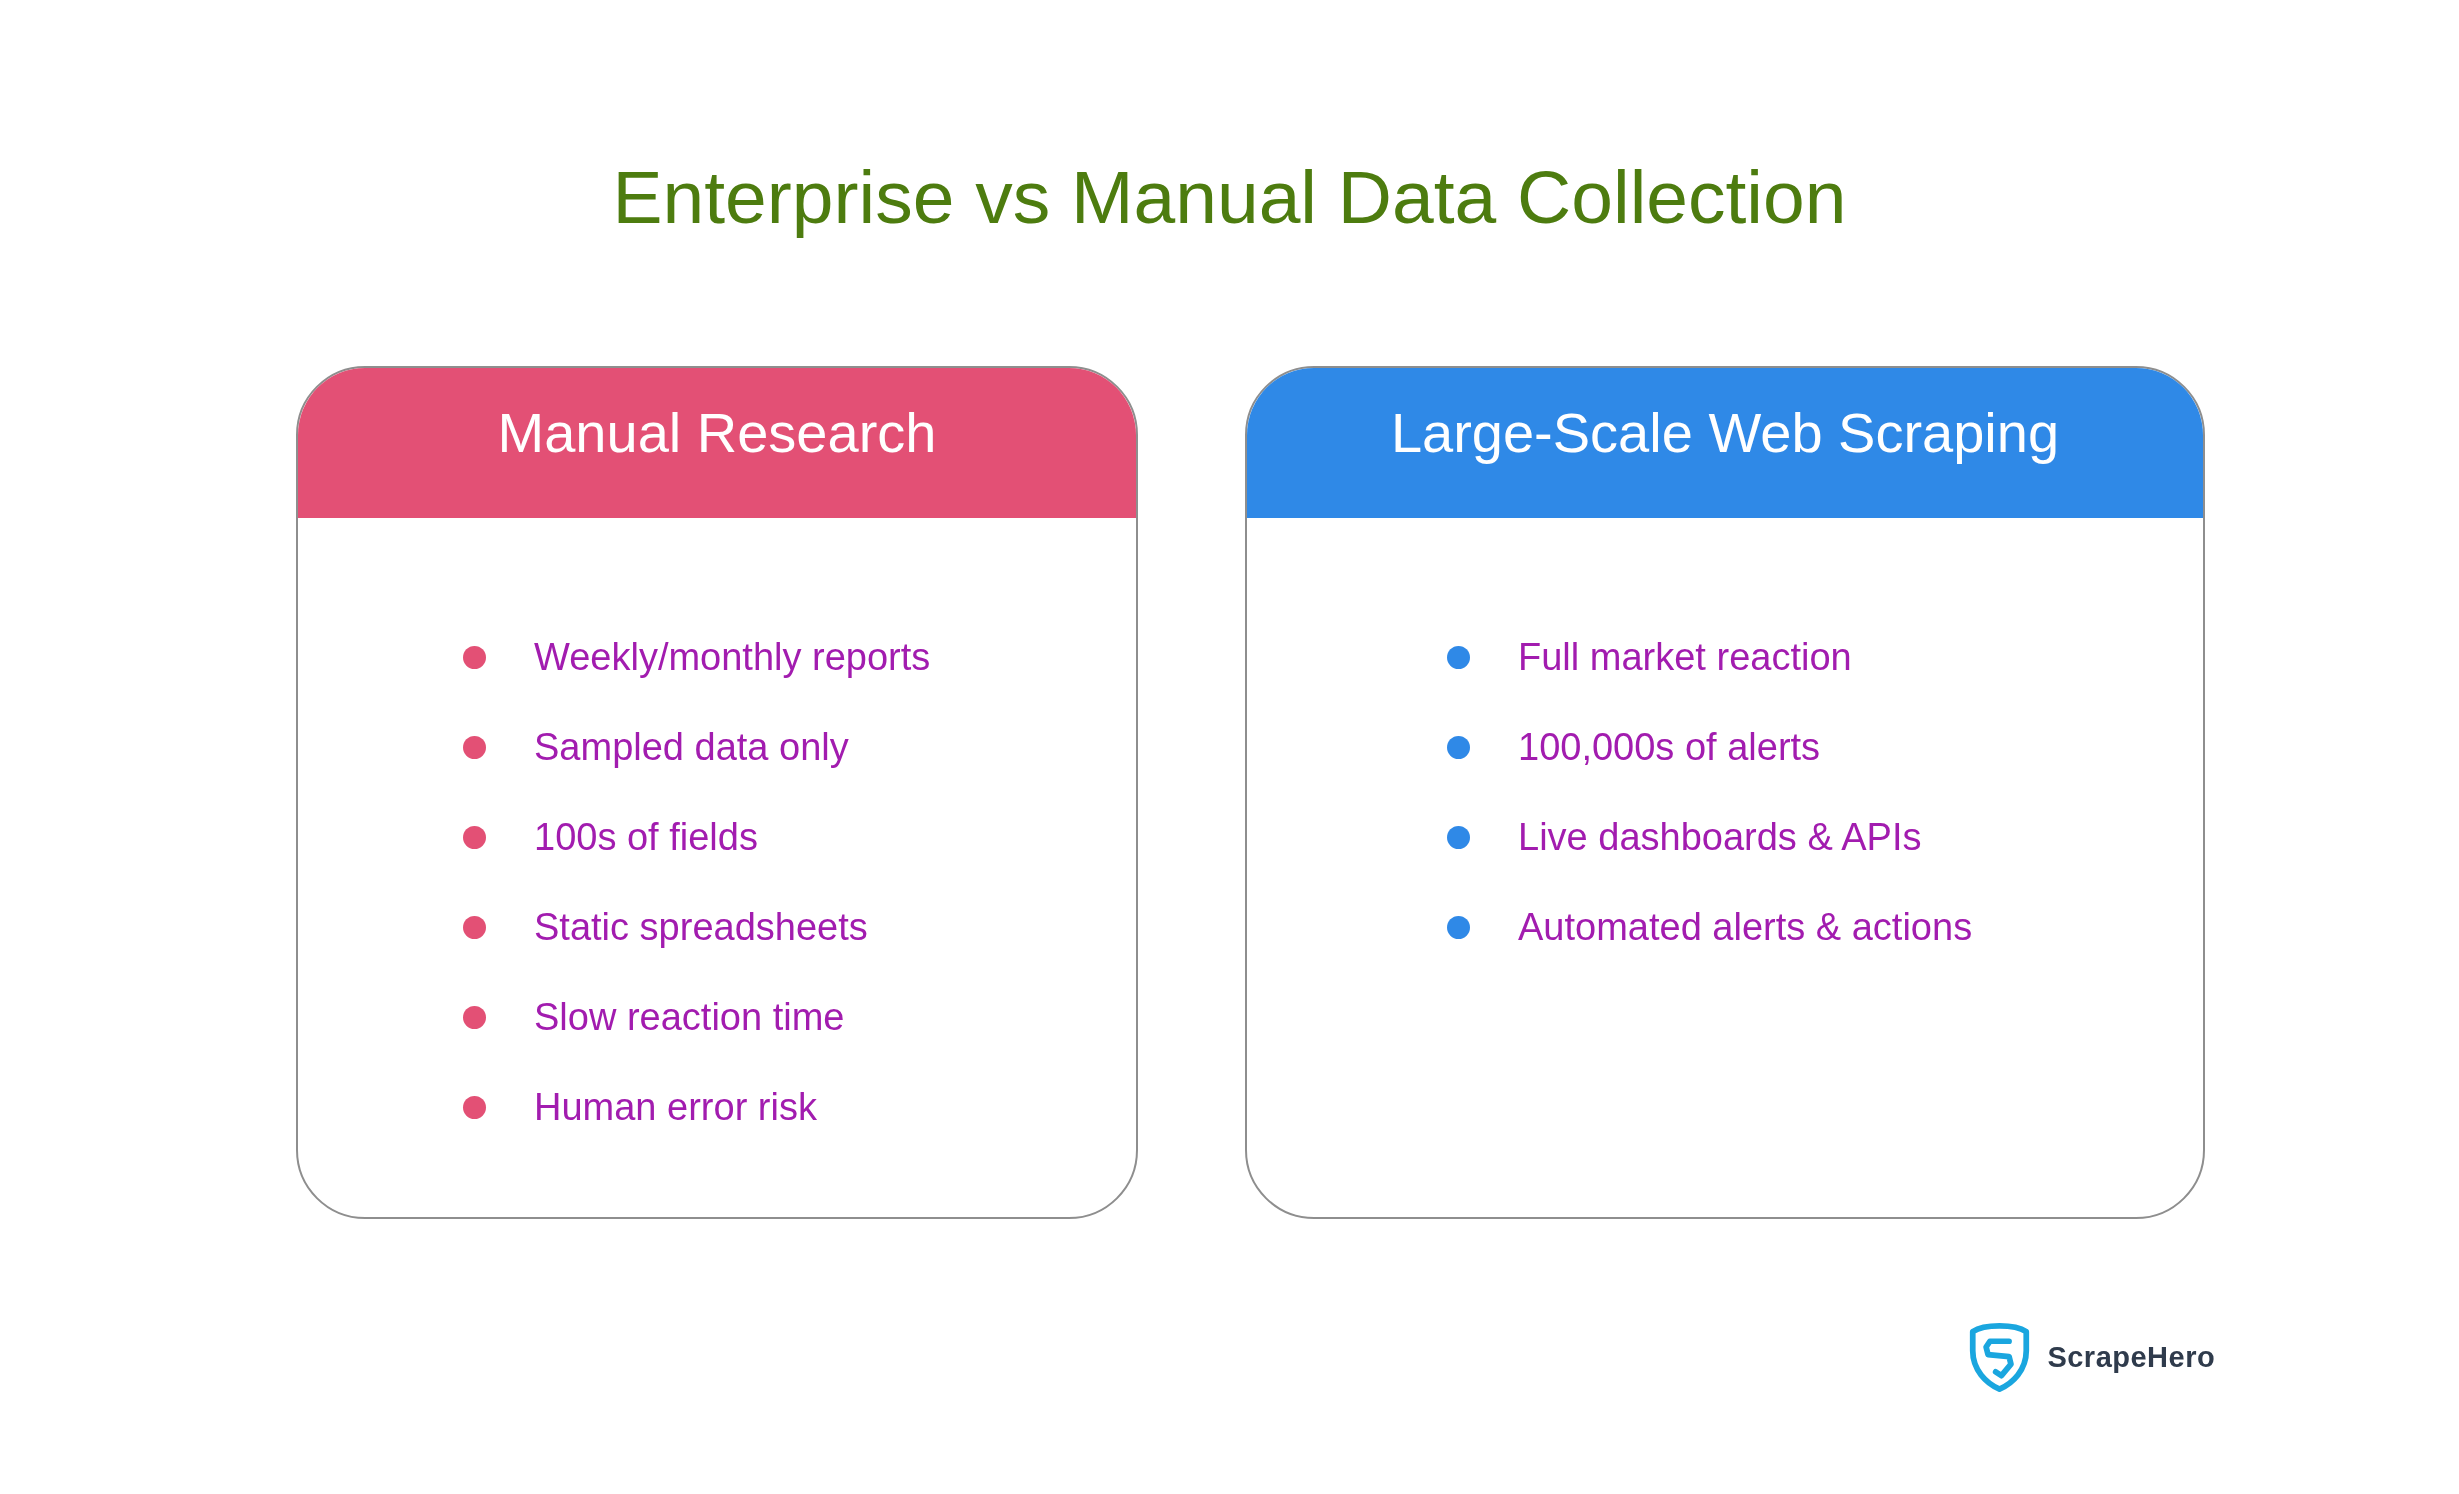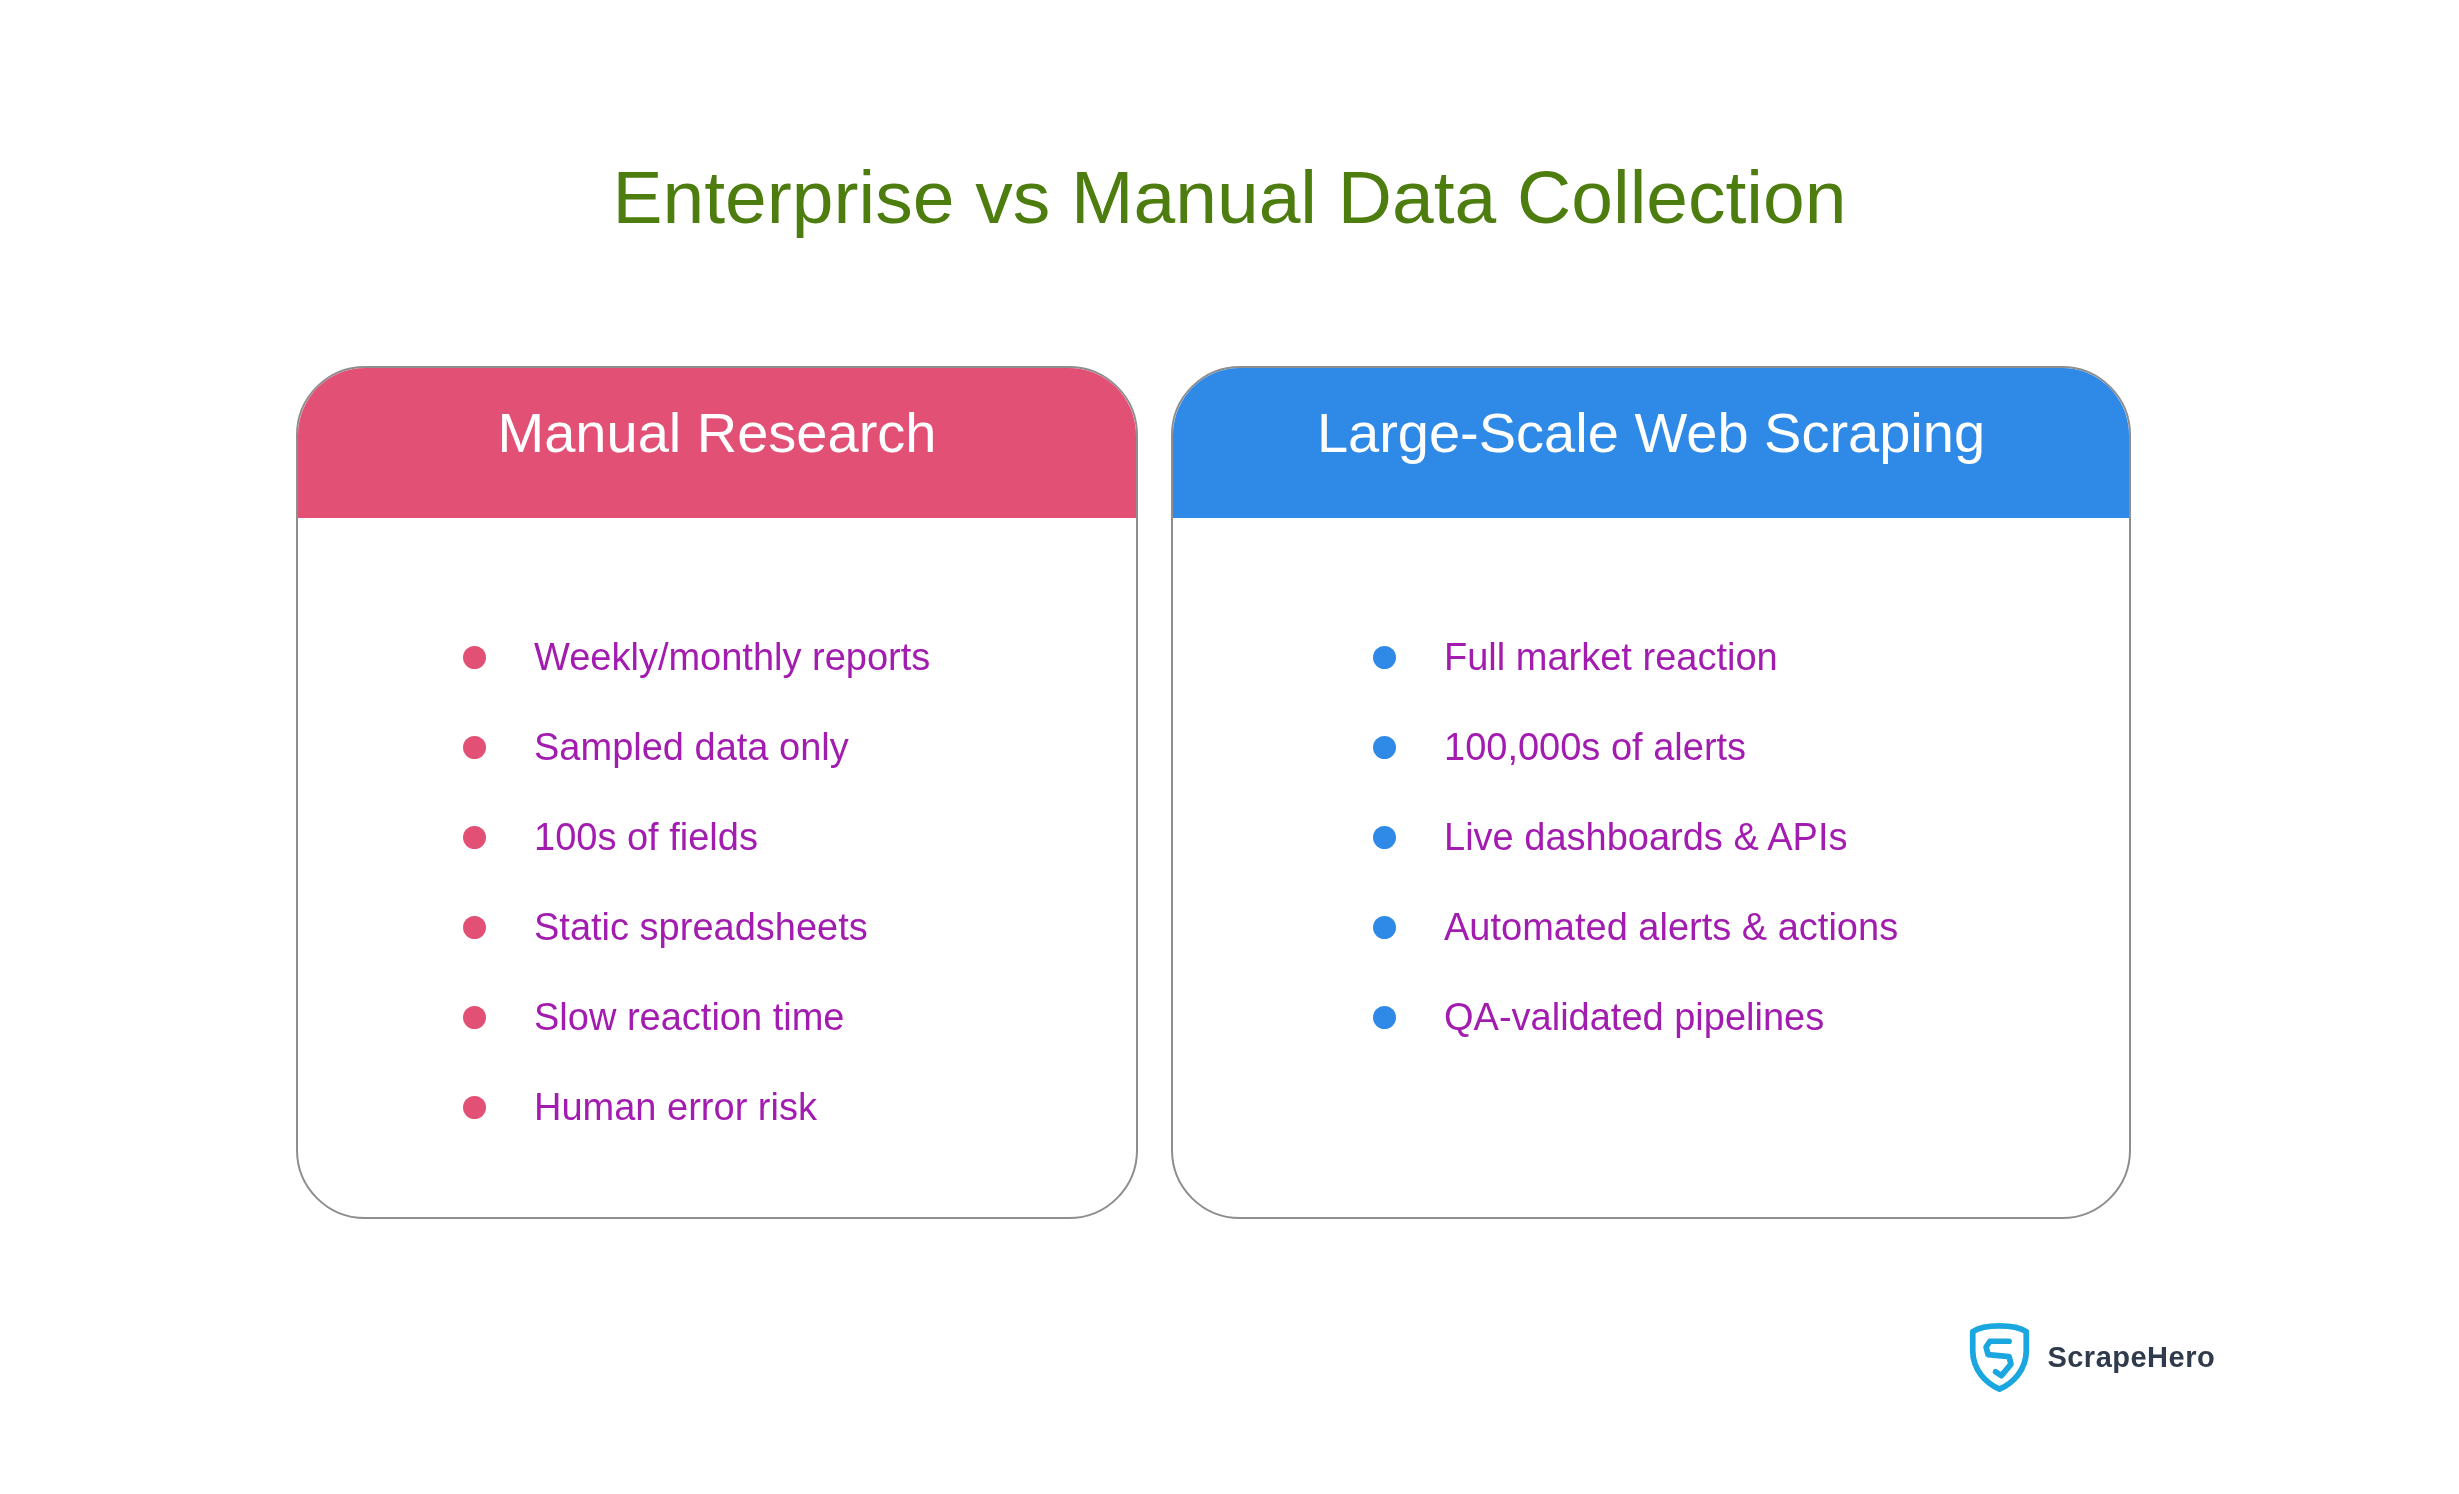--- a/index.html
+++ b/index.html
@@ -30,21 +30,21 @@
       position: absolute;
       top: 366px;
       height: 853px;
       box-sizing: border-box;
       border: 2.9px solid #8e8e8e;
       border-radius: 69px;
       background: #ffffff;
       overflow: hidden;
     }
     .card.manual { left: 296px; width: 842px; }
-    .card.scrape { left: 1171px; width: 960px; }
+    .card.scrape { left: 1245px; width: 960px; }
     .card-header {
       height: 150px;
       display: flex;
       align-items: center;
       justify-content: center;
       color: #ffffff;
       font-size: 56px;
       font-weight: 400;
       padding-bottom: 21px;
       box-sizing: border-box;
@@ -139,24 +139,20 @@
       <span>100,000s of alerts</span>
     </li>
     <li class="list-item">
       <span class="bullet"></span>
       <span>Live dashboards &amp; APIs</span>
     </li>
     <li class="list-item">
       <span class="bullet"></span>
       <span>Automated alerts &amp; actions</span>
     </li>
-    <li class="list-item">
-      <span class="bullet"></span>
-      <span>QA-validated pipelines</span>
-    </li>
   </ul>
 </div>
 
 <div class="logo">
   <span>
     <svg width="65" height="71" viewBox="0 0 68 74">
       <path d="M34 4 C22 4 12 6 6 10 L6 30 C6 50 20 64 34 70 C48 64 62 50 62 30 L62 10 C56 6 46 4 34 4 Z" fill="none" stroke="#1aa6df" stroke-width="6" stroke-linejoin="round"></path>
       <path d="M44 20 L24 20 L20 26 L22 34 L44 36 L46 44 L36 56 L30 52" fill="none" stroke="#1aa6df" stroke-width="6" stroke-linejoin="round" stroke-linecap="round"></path>
     </svg>
   </span>

